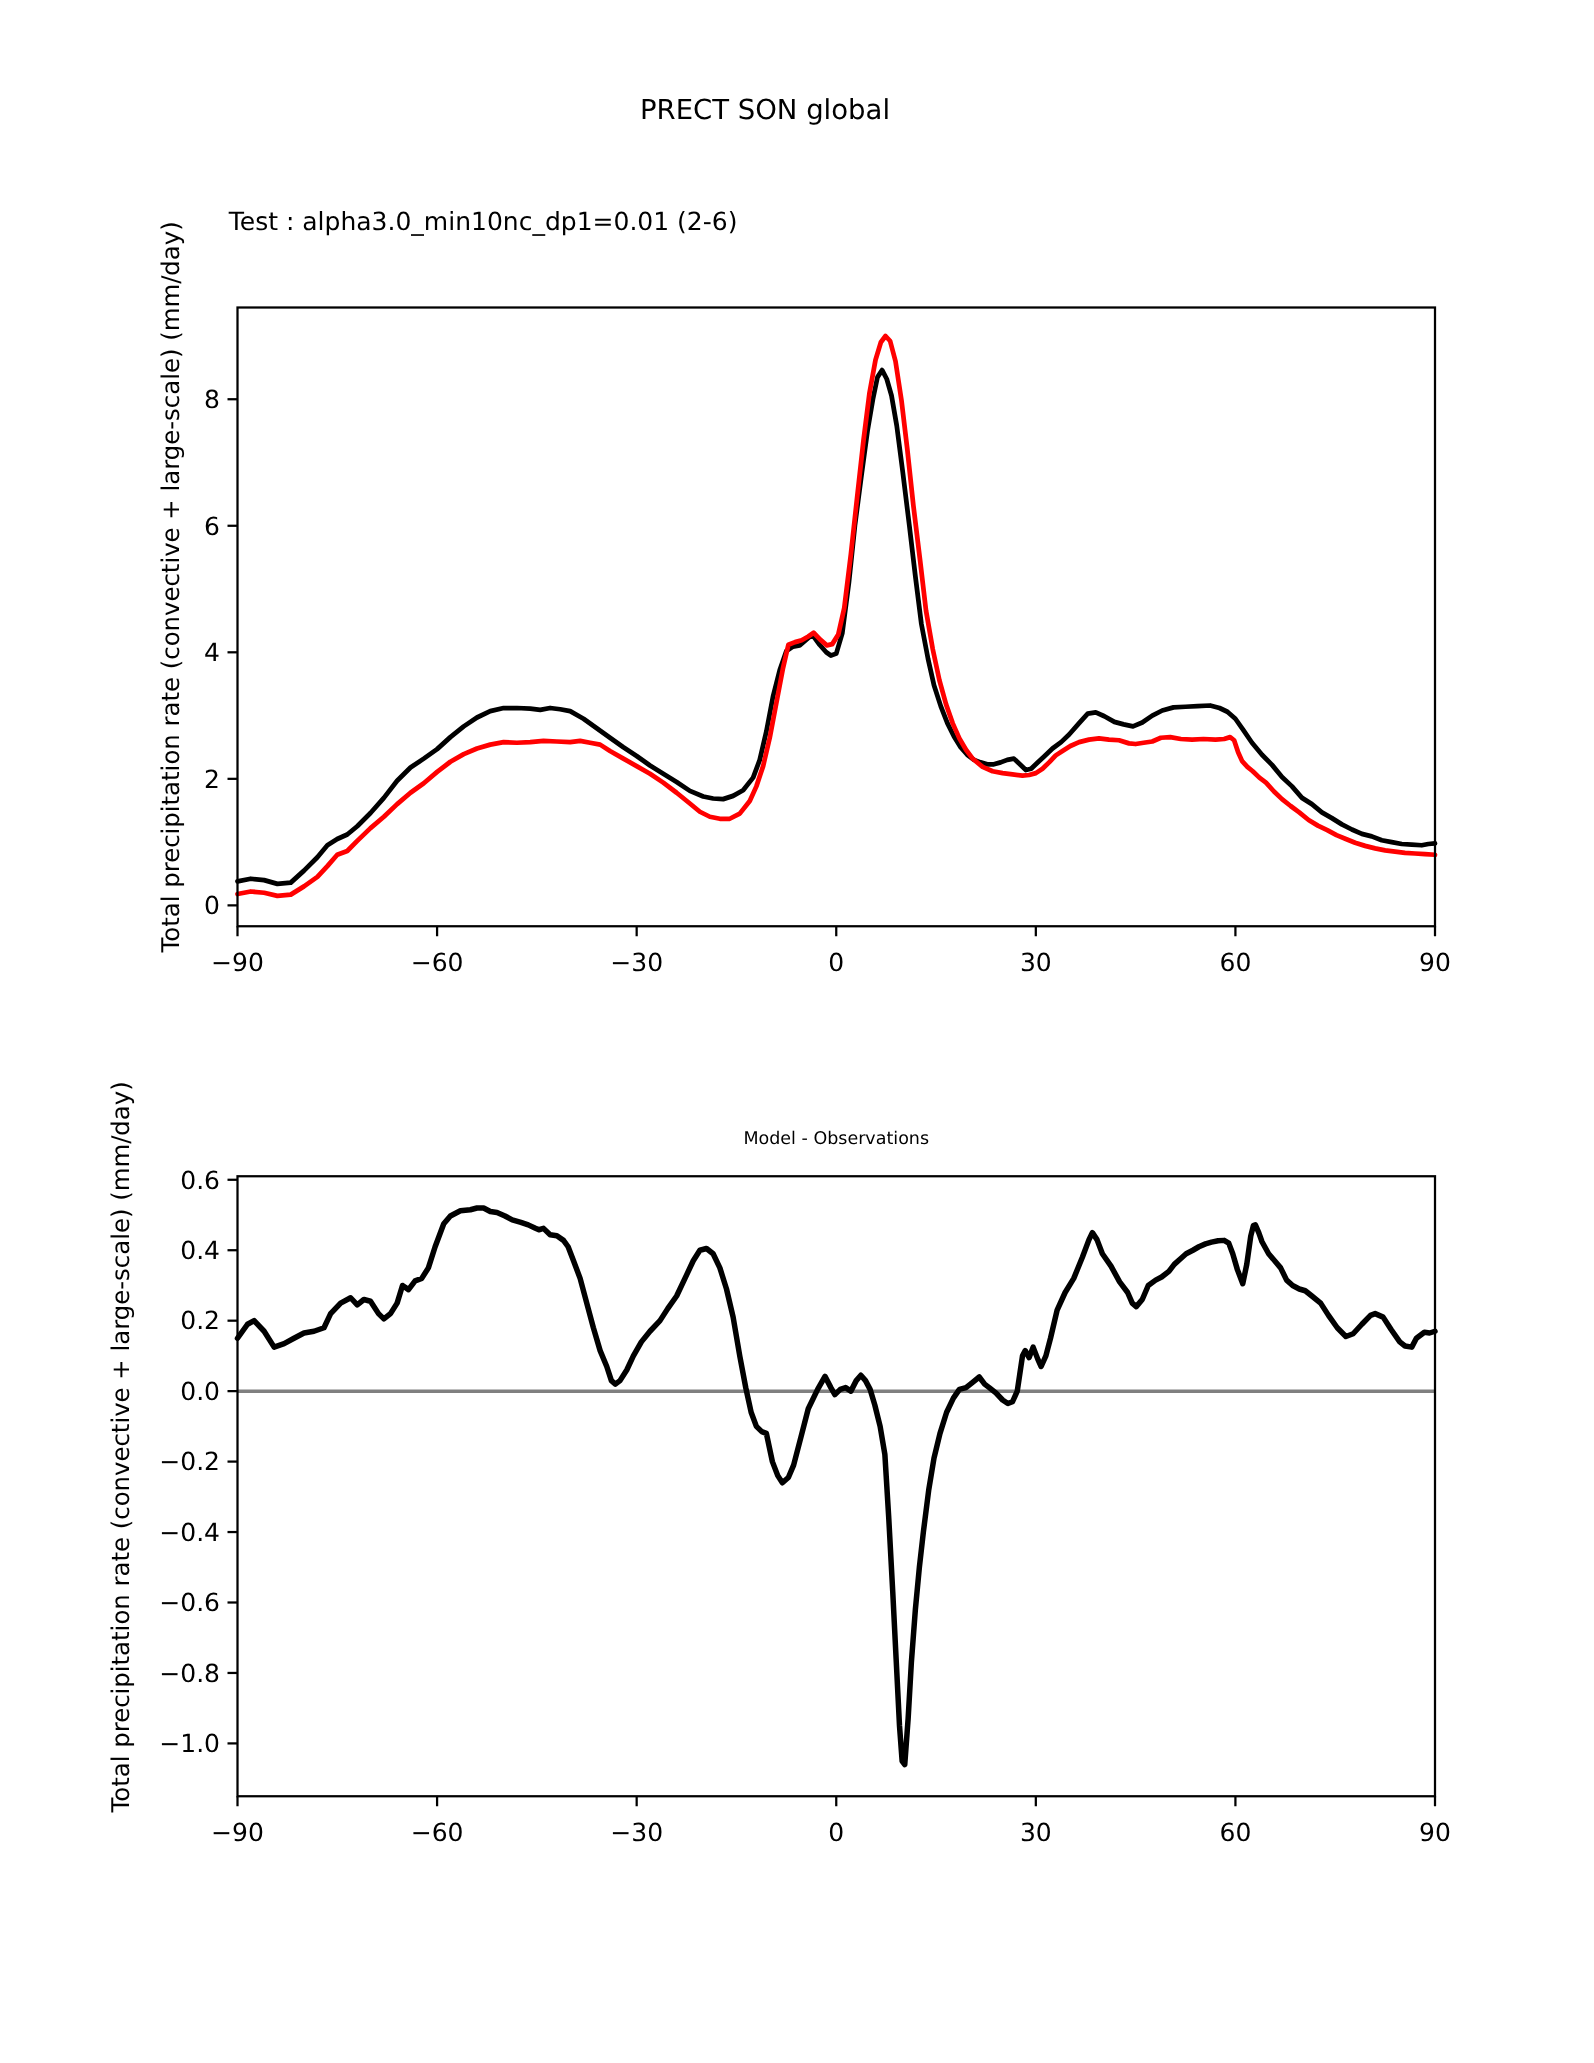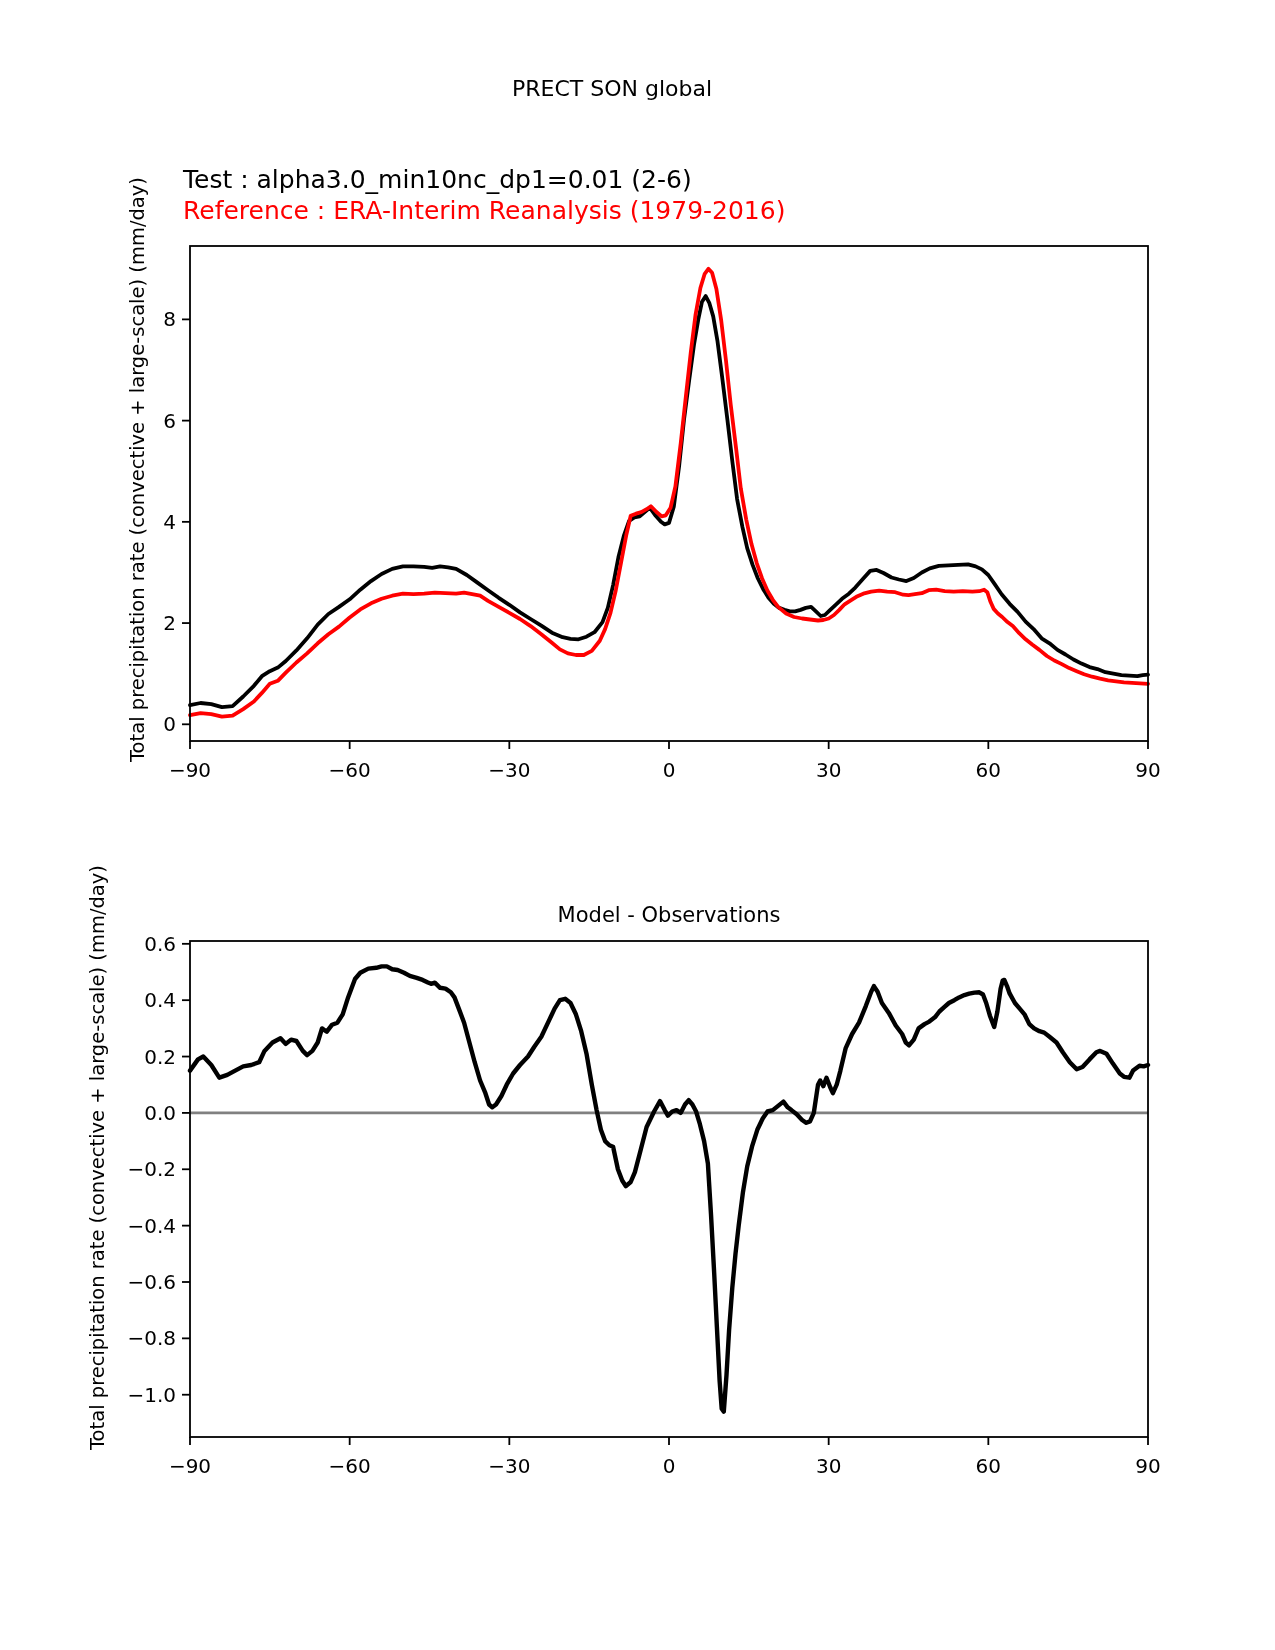--- a/index.html
+++ b/index.html
@@ -1,25 +1,25 @@
 <!DOCTYPE html>
 <html><head>
 <meta charset="utf-8">
 <style>
   html,body{margin:0;padding:0;background:#fff;}
   #page{position:relative;width:1275px;height:1650px;background:#fff;overflow:hidden;
         font-family:"DejaVu Sans","Liberation Sans",sans-serif;}
   #chart-svg{position:absolute;left:0;top:0;}
   .fig-title{position:absolute;left:0;top:76px;width:1224px;text-align:center;
              font-size:22px;color:#000;}
-  .legend-line{position:absolute;left:183px;font-size:25px;white-space:nowrap;}
+  .legend-line{position:absolute;left:183px;font-size:20px;white-space:nowrap;}
   .legend-test{top:165px;color:#000;}
   .legend-ref{top:196px;color:#ff0000;}
   .axes-title{position:absolute;left:190px;top:903px;width:958px;text-align:center;
-              font-size:21px;color:#000;}
+              font-size:14px;color:#000;}
   .ylabel{position:absolute;font-size:19.5px;color:#000;text-align:center;white-space:nowrap;
           transform:rotate(-90deg);}
   .ylabel-top{width:640px;left:-183px;top:458px;}   
   .ylabel-bot{width:660px;left:-233px;top:1146px;}  
 </style>
 </head>
 <body>
 
 <div id="page">
   <svg id="chart-svg" width="1275" height="1650" viewBox="0 0 1275 1650">
@@ -83,20 +83,19 @@
       <text x="176" y="1289" text-anchor="end" font-size="20" fill="#000" font-family="DejaVu Sans, Liberation Sans, sans-serif">−0.6</text>
       <line x1="182" x2="190" y1="1338.3636363636365" y2="1338.3636363636365" stroke="#000" stroke-width="1.8"></line>
       <text x="176" y="1345.3636363636365" text-anchor="end" font-size="20" fill="#000" font-family="DejaVu Sans, Liberation Sans, sans-serif">−0.8</text>
       <line x1="182" x2="190" y1="1394.7272727272727" y2="1394.7272727272727" stroke="#000" stroke-width="1.8"></line>
       <text x="176" y="1401.7272727272727" text-anchor="end" font-size="20" fill="#000" font-family="DejaVu Sans, Liberation Sans, sans-serif">−1.0</text>
     </svg>
 
   <div class="fig-title">PRECT SON global</div>
 
   <div class="legend-line legend-test">Test : alpha3.0_min10nc_dp1=0.01 (2-6)</div>
-  <div class="legend-line legend-ref">Reference : ERA-Interim Reanalysis (1979-2016)</div>
 
   <div class="ylabel ylabel-top">Total precipitation rate (convective + large-scale) (mm/day)</div>
 
   <div class="axes-title">Model - Observations</div>
 
   <div class="ylabel ylabel-bot">Total precipitation rate (convective + large-scale) (mm/day)</div>
 </div>
 
 </body></html>

